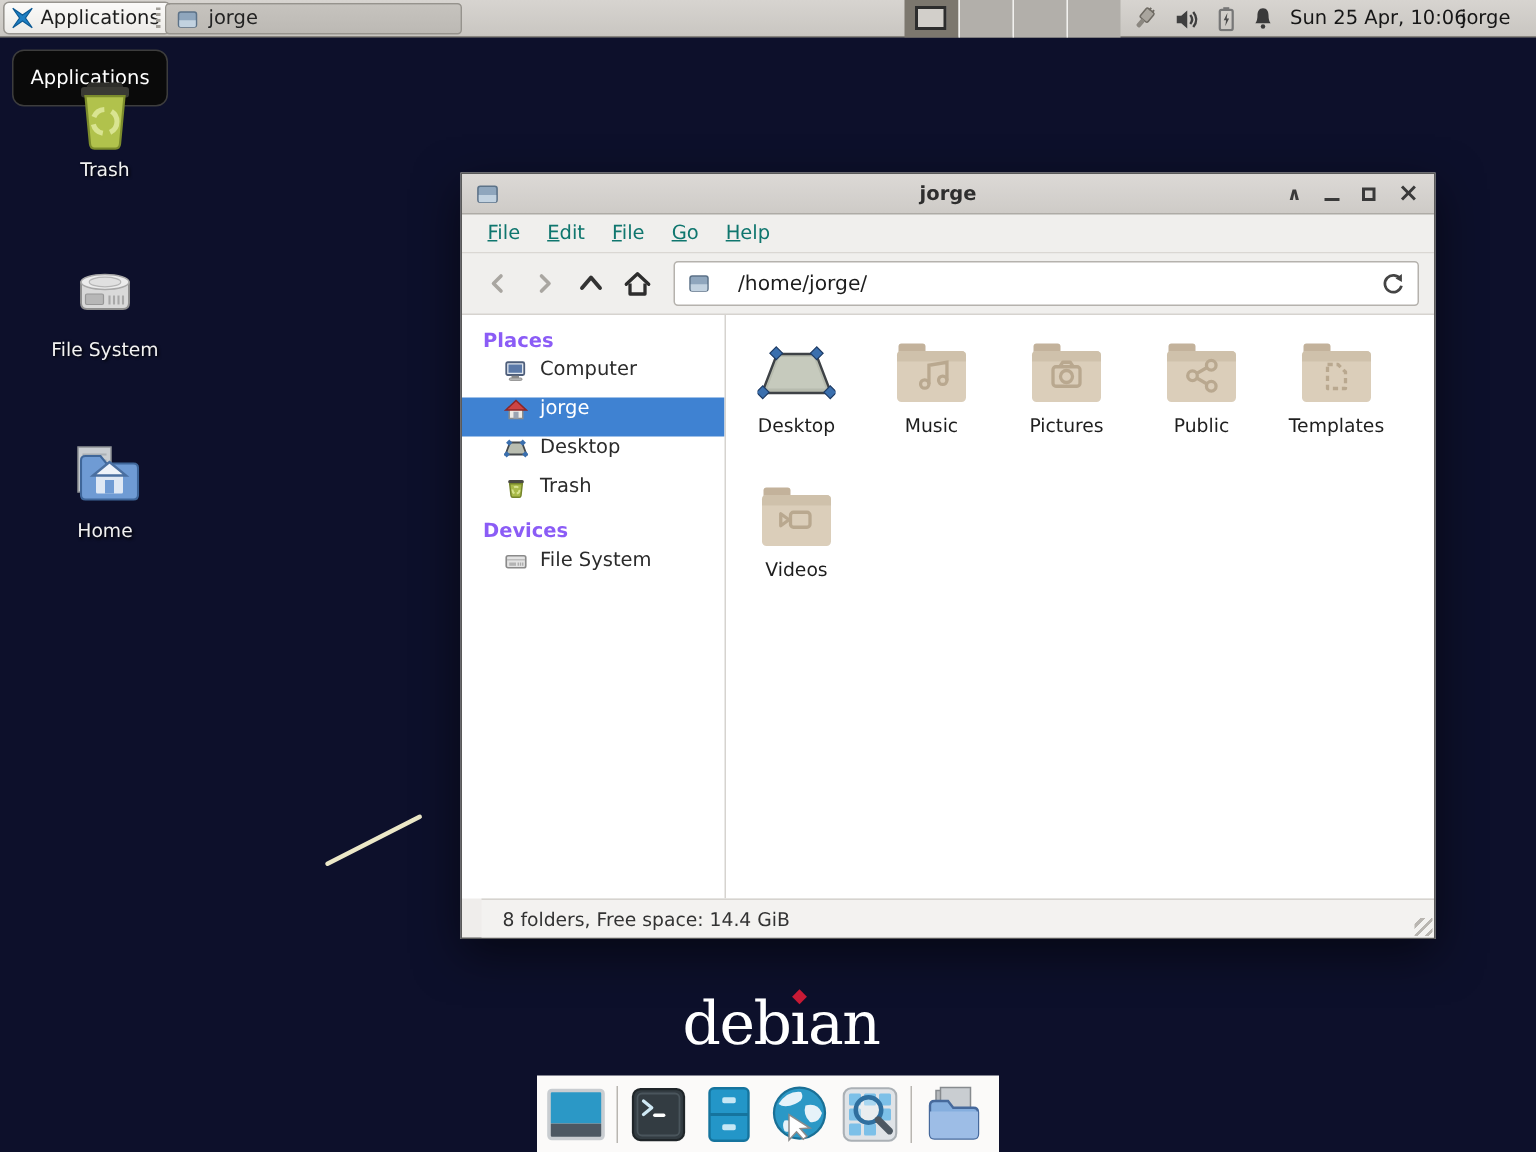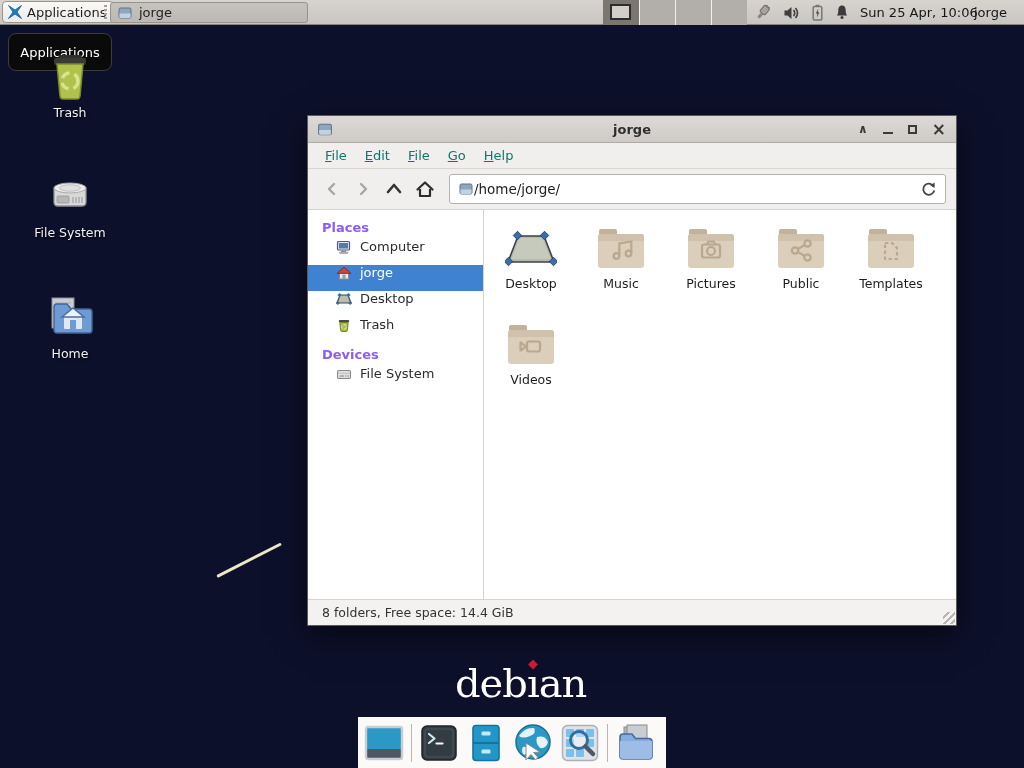--- a/index.html
+++ b/index.html
@@ -66,35 +66,35 @@
   #btn-max { width:9px; height:9px; border:2px solid #3a3a3a; }
   #btn-close { font-size:17px; line-height:10px; }
   #menubar { height:26px; background:#f0efed; border-bottom:1px solid #dad7d3;
     display:flex; align-items:center; padding-left:8px; }
   .menu-item { display:inline-block; padding:3px 9px; font-size:13px; color:#0f766e; }
   .menu-item::first-letter { text-decoration:underline; }
   #toolbar { height:41px; background:#f0efed; border-bottom:1px solid #d6d3cf;
     display:flex; align-items:center; padding:0 10px; gap:3px; }
   .navbtn { width:28px; height:28px; display:flex; align-items:center; justify-content:center; border-radius:3px; }
   #pathbar { flex:1; height:30px; margin-left:7px; background:#fff;
-    border:1px solid #b5b2ad; border-radius:3px; display:flex; align-items:center; padding:0 8px; gap:0; }
+    border:1px solid #b5b2ad; border-radius:3px; display:flex; align-items:center; padding:0 8px; gap:18px; }
   #path-text { font-size:13.5px; color:#1d1d1d; flex:1; }
   #content { flex:1; display:flex; min-height:0; }
   #sidebar { width:176px; background:#fff; border-right:1px solid #d6d3cf; padding-top:6px; overflow:hidden; }
   .side-header { font-weight:bold; font-size:13px; color:#8b5cf6; padding:4px 8px 4px 14px; }
   .side-item { height:26px; display:flex; gap:8px; padding-left:28px;
     font-size:13px; color:#2b2b2b; }
   .side-item.selected { background:#3f82d2; color:#fff; }
   #mainview { flex:1; background:#fff; position:relative; }
   #files { display:flex; flex-wrap:wrap; padding:14px 0 0 2px; align-content:flex-start; }
   .file { width:90px; height:96px; display:flex; flex-direction:column; align-items:center; }
   .ficon { width:52px; height:46px; margin-top:2px; }
   .flabel { margin-top:4px; font-size:12.5px; color:#1e1e1e; }
   #statusbar { height:26px; background:#f3f2f0; border-top:1px solid #d6d3cf;
-    display:flex; align-items:center; padding-left:14px; font-size:12.5px; color:#333; position:relative; }
+    display:flex; align-items:center; padding-left:14px; font-size:12.5px; color:#333; position:relative;margin-left:13px; }
   #grip { position:absolute; right:1px; bottom:1px; width:12px; height:12px;
     background:repeating-linear-gradient(135deg, transparent 0 3px, #b9b6b1 3px 5px); }
   
   #debian-logo { position:absolute; left:455px; top:660px; color:#fff;
     font-family:"DejaVu Serif", serif; font-size:40px; letter-spacing:-1px; display:flex; }
   #debian-i { position:relative; }
   #debian-i::before { content:""; position:absolute; left:50%; top:1px; width:7px; height:7px;
     background:#c81a35; transform:translateX(-50%) rotate(45deg); }
   
   #dock { position:absolute; left:358px; top:717px; width:308px; height:51px;

